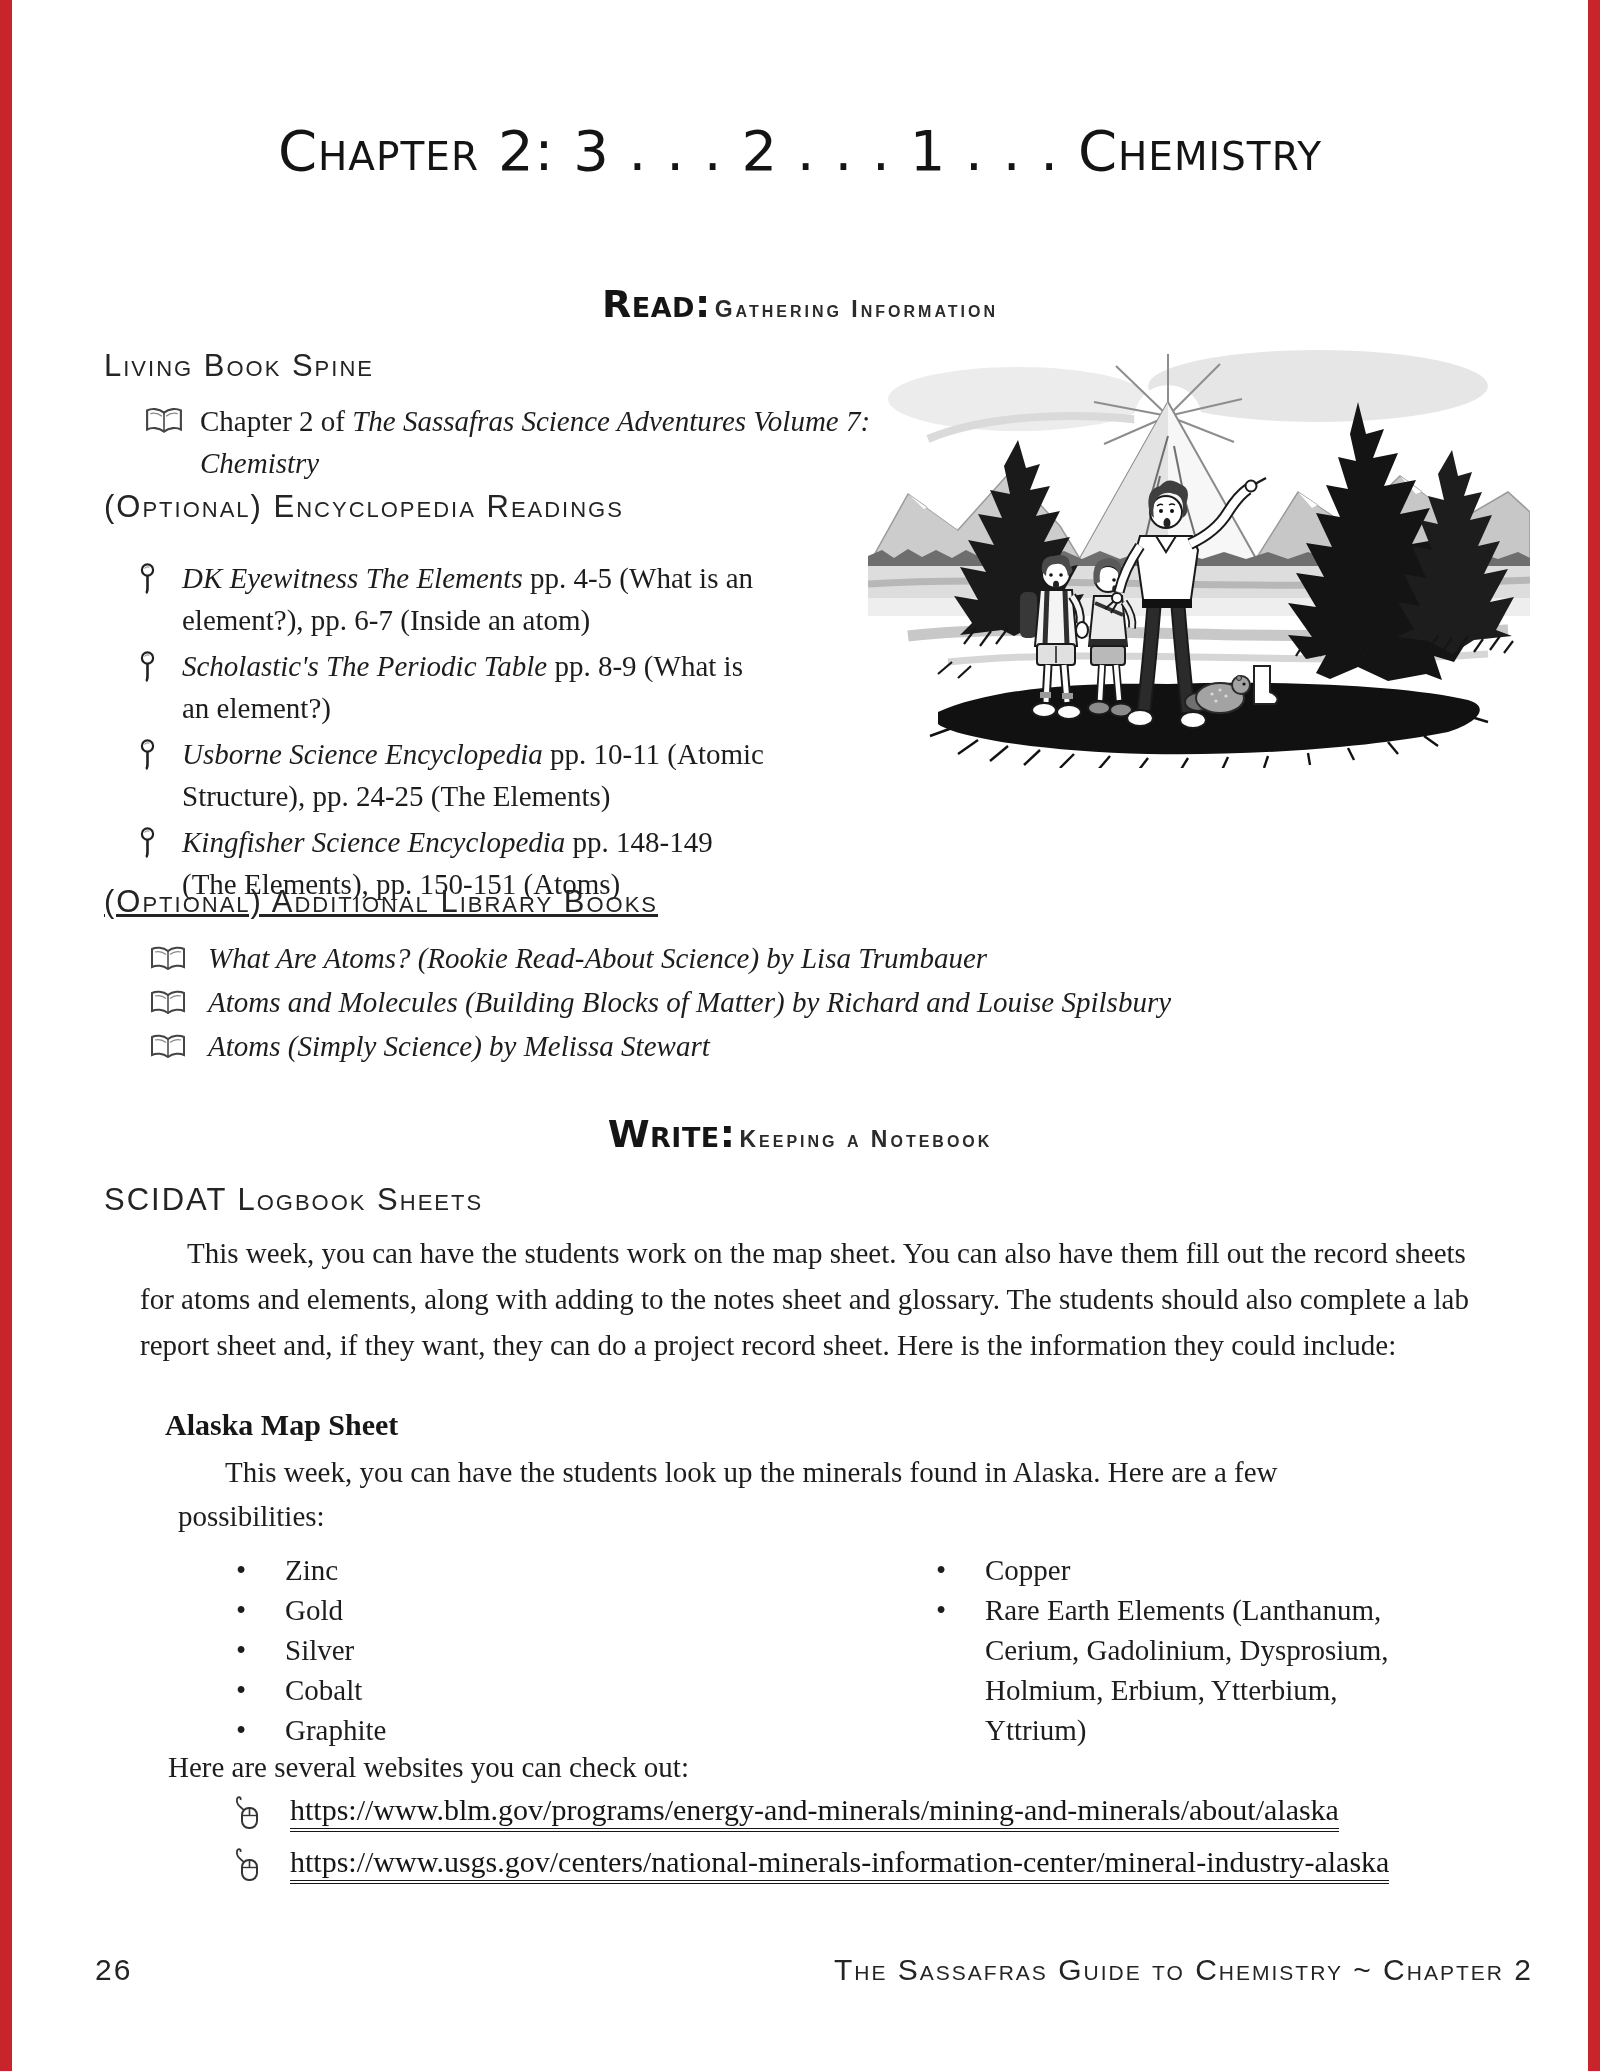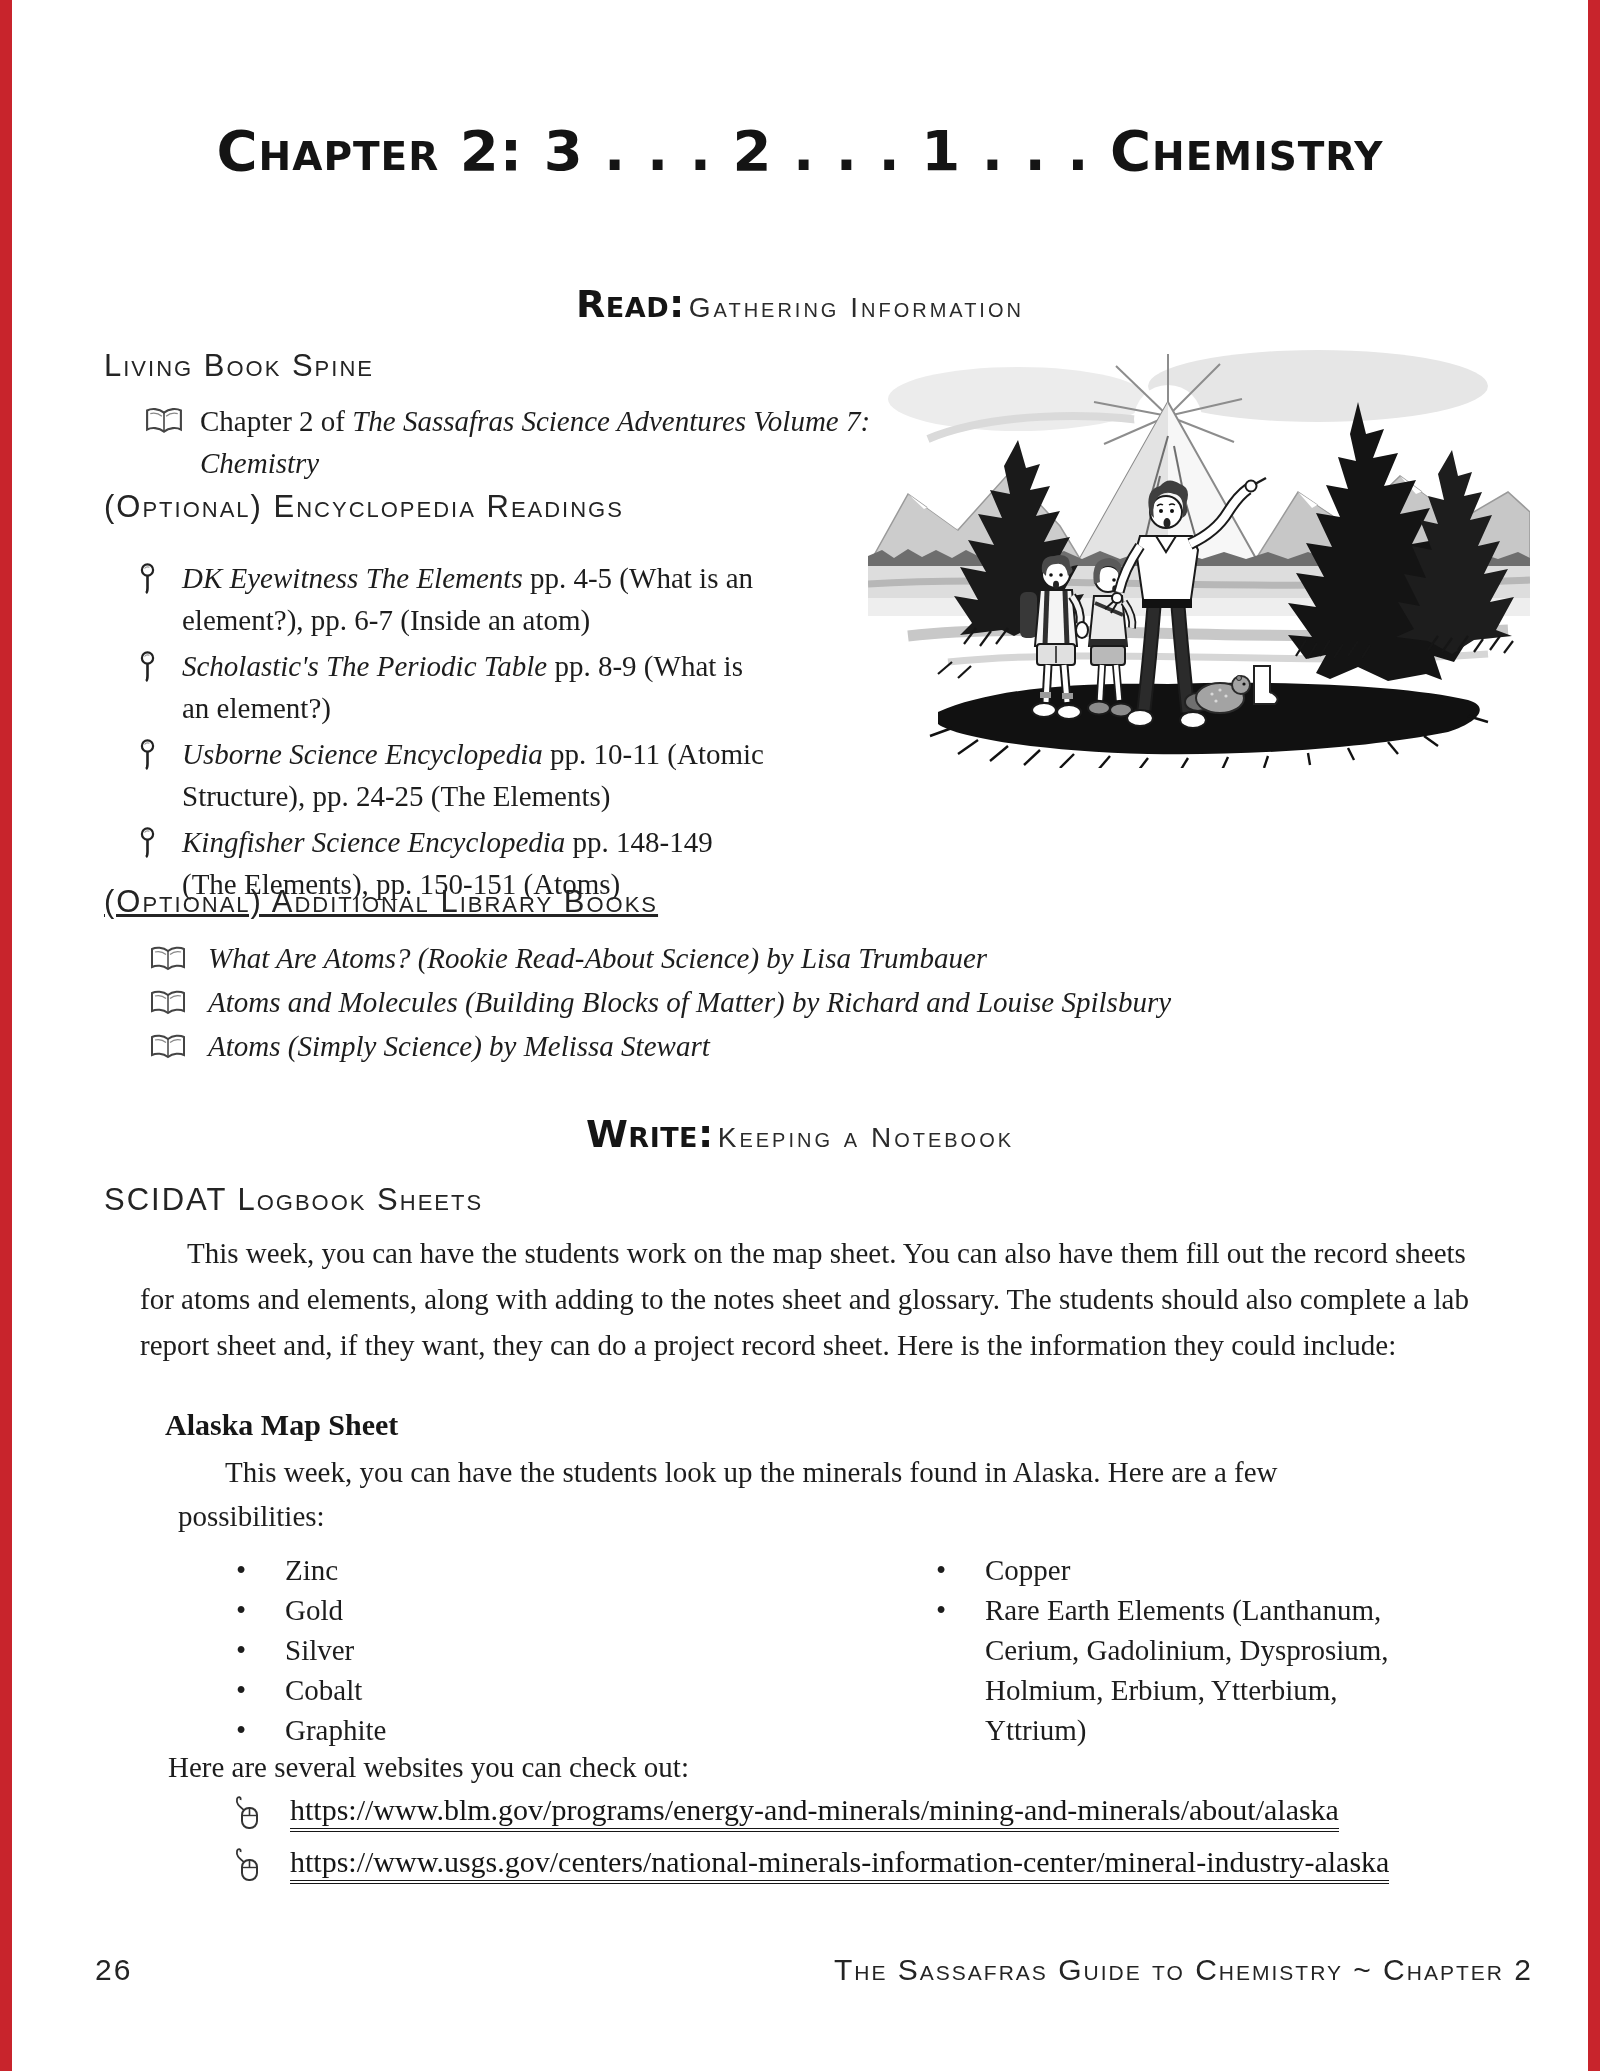--- a/index.html
+++ b/index.html
@@ -8,33 +8,33 @@
     position:relative; width:1600px; height:2071px; margin:0 auto;
     background:#ffffff; overflow:hidden;
     font-family:"Liberation Serif", serif; color:#1c1c1c;
   }
   .edge-bar { position:absolute; top:0; bottom:0; width:12px; background:#c8242c; }
   .edge-bar.left { left:0; } .edge-bar.right { right:0; }
 
   
   .chapter-title {
     position:absolute; top:118px; left:0; width:100%; text-align:center;
-    font-family:"DejaVu Sans", sans-serif; font-weight:bold; font-variant:small-caps;
+    font-family:"DejaVu Sans", sans-serif; font-weight:normal; font-variant:small-caps;
     font-size:56px; letter-spacing:1px; color:#141414; white-space:nowrap;
   }
   .mid-heading {
     position:absolute; left:0; width:100%; text-align:center; white-space:nowrap;
     font-variant:small-caps;
   }
   .mid-heading .lead {
     font-family:"DejaVu Sans", sans-serif; font-weight:bold; font-size:38px; color:#151515;
     letter-spacing:0.5px;
   }
   .mid-heading .rest {
-    font-family:"Liberation Sans", sans-serif; font-weight:normal; font-size:28px;
+    font-family:"Liberation Sans", sans-serif; font-weight:bold; font-size:23px;
     letter-spacing:3px; color:#2b2b2b;text-align:center;
   }
   .section-heading {
     position:absolute; white-space:nowrap;
     font-family:"Liberation Sans", sans-serif; font-variant:small-caps; font-weight:normal;
     font-size:31px; letter-spacing:2px; color:#242424;
   }
 
   
   .serif { font-family:"Liberation Serif", serif; font-size:29px; color:#1d1d1d; }

